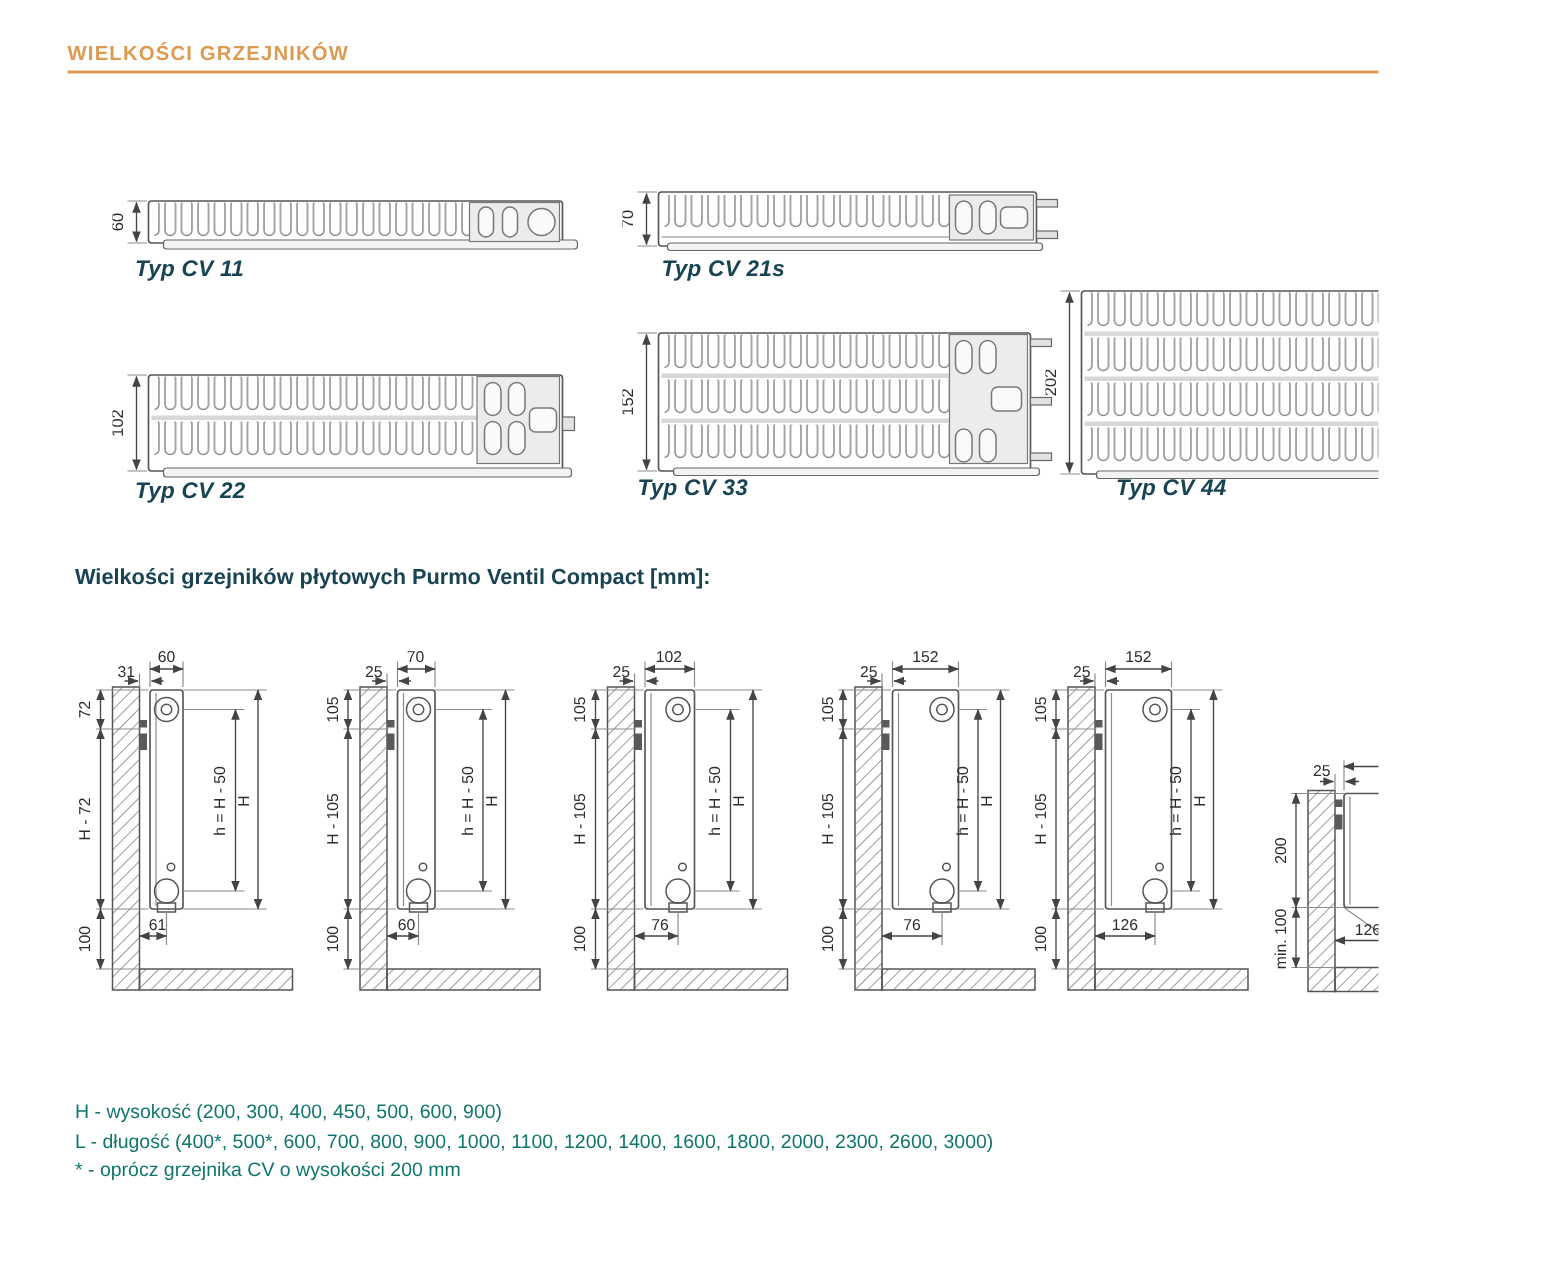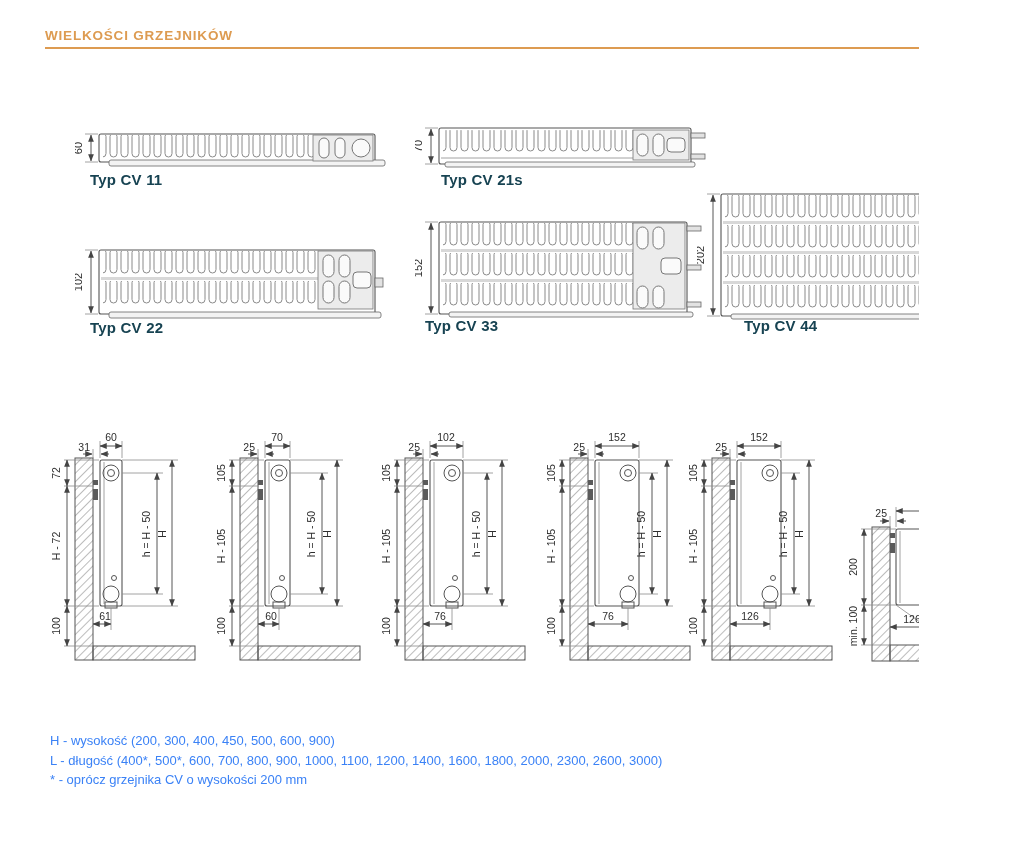--- a/index.html
+++ b/index.html
@@ -2,23 +2,23 @@
 <html><head>
 <meta charset="utf-8">
 <style>
   * { margin:0; padding:0; box-sizing:border-box; }
   html,body { background:#ffffff; }
   .page { position:relative; width:919px; height:850px; background:#fff;
           font-family:"Liberation Sans", sans-serif; overflow:hidden; }
   .abs { position:absolute; }
   .page-title { font-size:13.5px; font-weight:bold; letter-spacing:0.8px; color:#DD9B51; }
   .rule { border-top:2px solid #DD9B51; height:0; }
-  .type-label { font-size:15px; font-weight:bold; color:#174352; letter-spacing:0.2px; }
+  .type-label { font-size:15px; font-weight:bold; color:#174352; letter-spacing:0.2px;font-style:italic; }
   .sec-heading { font-size:14.5px; font-weight:bold; color:#174352; }
-  .legend { font-size:13px; color:#3b82f6; line-height:19.5px; }
+  .legend { font-size:13px; color:#0f766e; line-height:19.5px; }
   svg text { font-family:"Liberation Sans", sans-serif; font-size:10.5px; fill:#2e2e2e; }
   svg .big { font-size:11px; }
   .ln { fill:none; stroke:#555; stroke-width:1; }
   .panel { fill:#ffffff; stroke:#555; stroke-width:1.1; }
   .hatchfill { fill:url(#hatch); stroke:#555; stroke-width:1; }
   .solid { fill:#5a5a5a; stroke:none; }
   .ext { stroke:#8b8b8b; stroke-width:0.8; fill:none; }
   .dim { stroke:#444; stroke-width:0.9; fill:none; }
   .band { fill:url(#fins); stroke:none; }
   .endbox { fill:#ececec; stroke:#777; stroke-width:0.8; }
@@ -146,20 +146,21 @@
     <rect x="296" y="38" width="14" height="5" class="pipe"></rect>
     <rect x="296" y="98" width="14" height="5" class="pipe"></rect>
     <rect x="296" y="118" width="14" height="5" class="pipe"></rect>
     <line x1="10" y1="4" x2="23" y2="4" class="ext"></line>
     <line x1="10" y1="126" x2="23" y2="126" class="ext"></line>
     <line x1="16" y1="5" x2="16" y2="125" class="dim" marker-start="url(#ar)" marker-end="url(#ar)"></line>
     <text class="big" text-anchor="middle" transform="translate(7,65) rotate(-90)">202</text>
   </svg>
   <div class="abs type-label" style="left:744px; top:317px;">Typ CV 44</div>
 
+  <div class="abs sec-heading" style="left:50px; top:377px;">Wielkości grzejników płytowych Purmo Ventil Compact [mm]:</div>
 
   <svg class="abs" style="left:45px; top:418px;" width="165" height="255" viewBox="0 0 165 255">
     <rect x="30" y="40" width="18" height="202" class="hatchfill"></rect>
     <rect x="48" y="228" width="102" height="14" class="hatchfill"></rect>
     <rect x="55" y="42" width="22" height="146" rx="2" class="panel"></rect>
     <line x1="59" y1="44" x2="59" y2="186" class="ext"></line>
     <circle cx="66" cy="55" r="8" class="ln"></circle>
       <circle cx="66" cy="55" r="3.5" class="ln"></circle>
     <circle cx="69" cy="160" r="2.5" class="ln"></circle>
     <circle cx="66" cy="176" r="8" class="ln"></circle>

